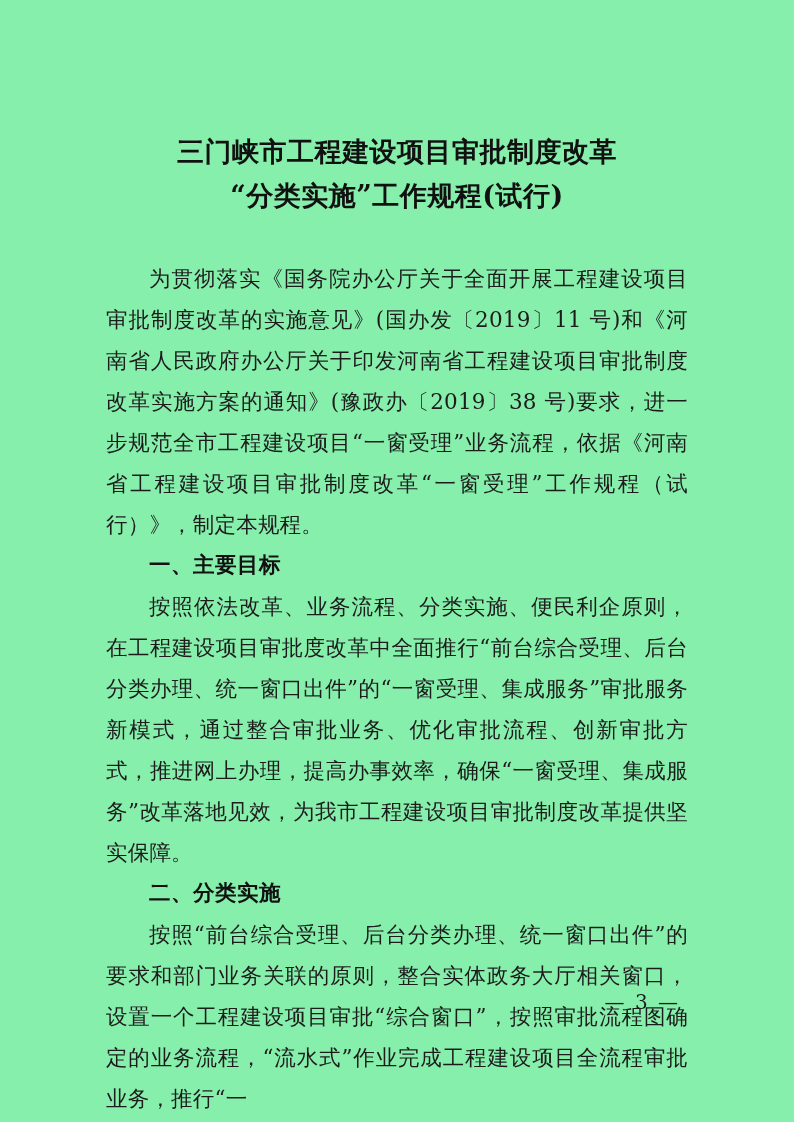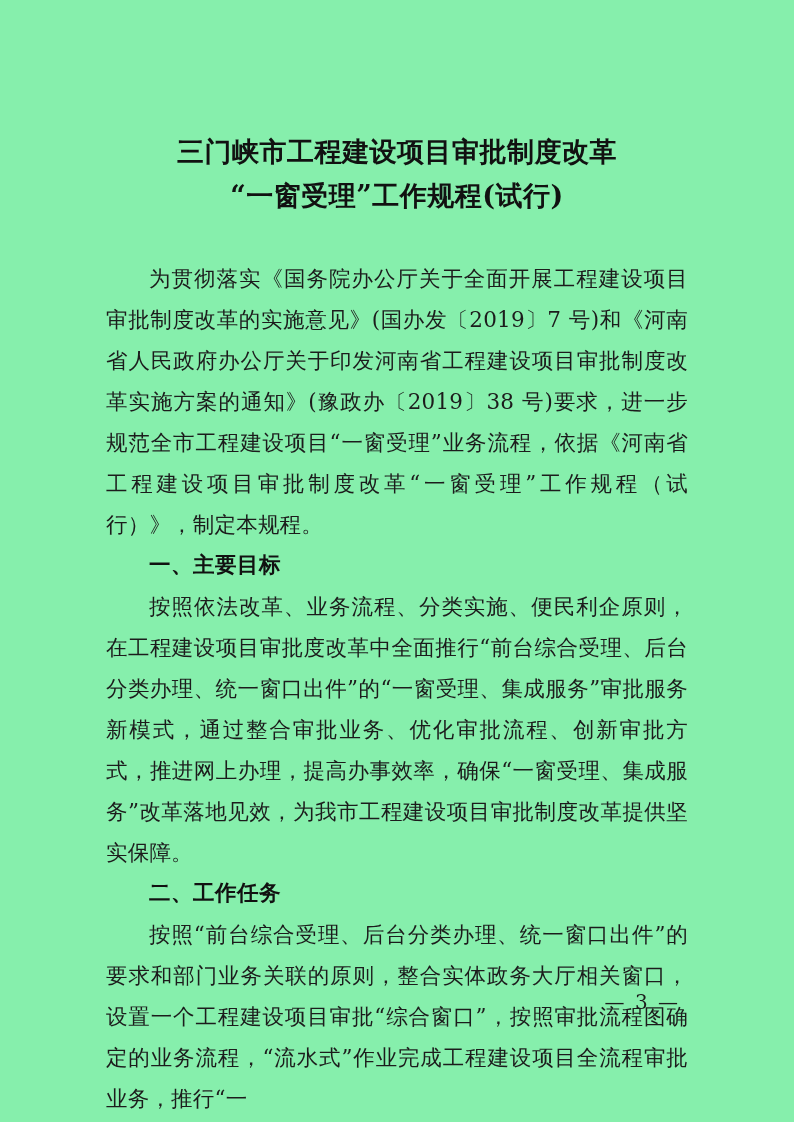--- a/index.html
+++ b/index.html
@@ -85,26 +85,26 @@
     box-sizing: border-box;
   }
 </style>
 </head>
 <body>
 
 <div class="page">
 
   <div class="doc-title">
     <div class="title-line">三门峡市工程建设项目审批制度改革</div>
-    <div class="title-line">“一窗受理”工作规程(试行)</div>
+    <div class="title-line">“分类实施”工作规程(试行)</div>
   </div>
 
   <div class="doc-body">
-    <p class="para">为贯彻落实《国务院办公厅关于全面开展工程建设项目审批制度改革的实施意见》(国办发〔2019〕7 号)和《河南省人民政府办公厅关于印发河南省工程建设项目审批制度改革实施方案的通知》(豫政办〔2019〕38 号)要求，进一步规范全市工程建设项目“一窗受理”业务流程，依据《河南省工程建设项目审批制度改革“一窗受理”工作规程（试行）》，制定本规程。</p>
+    <p class="para">为贯彻落实《国务院办公厅关于全面开展工程建设项目审批制度改革的实施意见》(国办发〔2019〕11 号)和《河南省人民政府办公厅关于印发河南省工程建设项目审批制度改革实施方案的通知》(豫政办〔2019〕38 号)要求，进一步规范全市工程建设项目“一窗受理”业务流程，依据《河南省工程建设项目审批制度改革“一窗受理”工作规程（试行）》，制定本规程。</p>
     <p class="section-heading">一、主要目标</p>
     <p class="para">按照依法改革、业务流程、分类实施、便民利企原则，在工程建设项目审批度改革中全面推行“前台综合受理、后台分类办理、统一窗口出件”的“一窗受理、集成服务”审批服务新模式，通过整合审批业务、优化审批流程、创新审批方式，推进网上办理，提高办事效率，确保“一窗受理、集成服务”改革落地见效，为我市工程建设项目审批制度改革提供坚实保障。</p>
-    <p class="section-heading">二、工作任务</p>
+    <p class="section-heading">二、分类实施</p>
     <p class="para">按照“前台综合受理、后台分类办理、统一窗口出件”的要求和部门业务关联的原则，整合实体政务大厅相关窗口，设置一个工程建设项目审批“综合窗口”，按照审批流程图确定的业务流程，“流水式”作业完成工程建设项目全流程审批业务，推行“一</p>
   </div>
 
   <div class="page-number">— 3 —</div>
 
 </div>
 
 </body></html>

